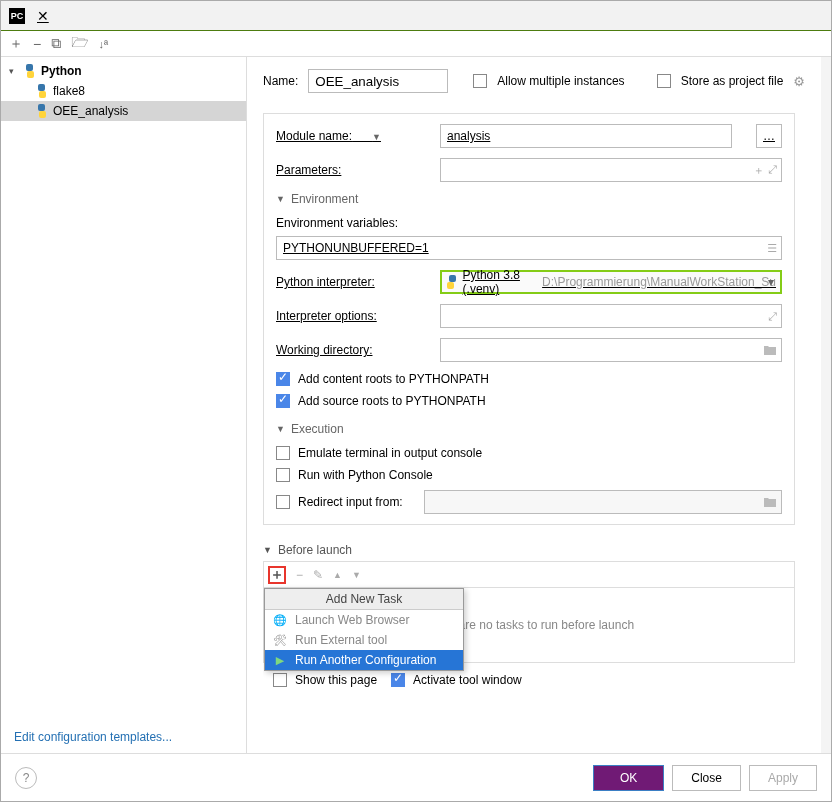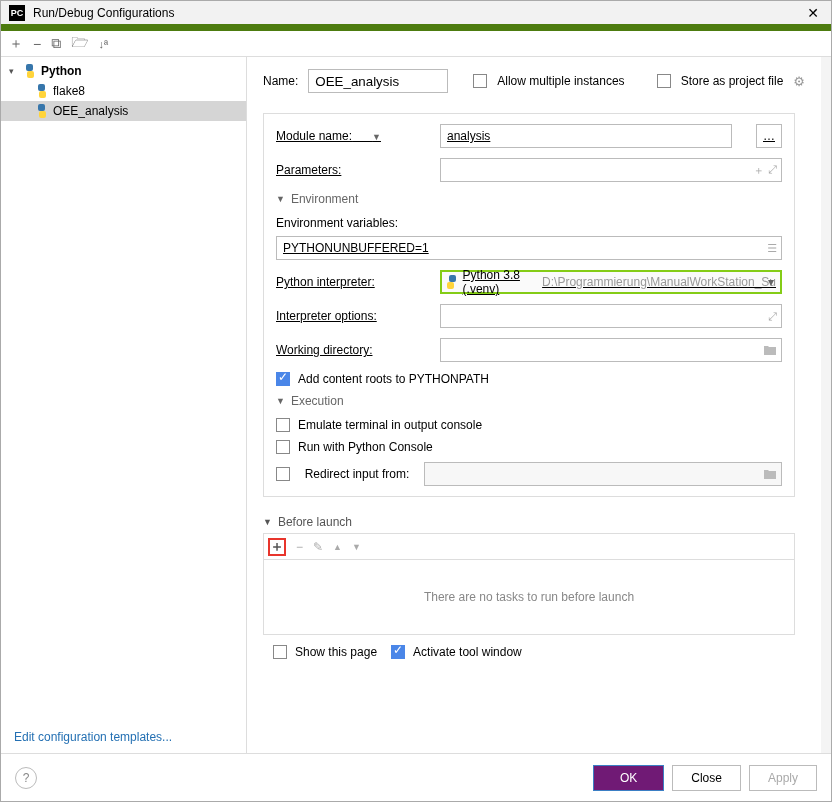--- a/index.html
+++ b/index.html
@@ -1,18 +1,18 @@
 <!DOCTYPE html>
 <html><head>
 <meta charset="utf-8">
 <style>
 * { box-sizing: border-box; margin: 0; padding: 0; font-family: "Segoe UI", Arial, sans-serif; }
 body { background: #fff; font-size: 12px; color: #000; }
 .window { width: 832px; height: 802px; border: 1px solid #aaa; display: flex; flex-direction: column; }
-.titlebar { height: 30px; background: #f2f2f2; display: flex; align-items: center; padding: 0 8px; border-bottom: 7px solid #4d7c0f; }
+.titlebar { height: 30px; background: #f2f2f2; display: flex; align-items: center; padding: 0 8px; border-bottom: 1px solid #4d7c0f; text-decoration: underline; }
 .titlebar-icon { width: 16px; height: 16px; background: #000; color: #fff; font-size: 9px; font-weight: bold; display: flex; align-items: center; justify-content: center; margin-right: 8px; }
 .titlebar-title { flex: 1; }
 .close-x { font-size: 14px; cursor: pointer; padding: 0 4px; }
 .toolbar { height: 26px; display: flex; align-items: center; padding: 0 8px; gap: 10px; border-bottom: 1px solid #ddd; color: #666; }
 .toolbar span { cursor: pointer; font-size: 14px; }
 .body { flex: 1; display: flex; overflow: hidden; }
 .sidebar { width: 246px; border-right: 1px solid #ddd; padding-top: 4px; }
 .tree-item { display: flex; align-items: center; height: 20px; padding-left: 8px; gap: 4px; }
 .tree-item.child { padding-left: 34px; }
 .tree-item.selected { background: #d5d5d5; }
@@ -33,21 +33,21 @@
 .tab.active { color: #2470b3; border-bottom: 2px solid #3b7fc4; margin-bottom: -1px; }
 .scroll-area { flex: 1; overflow-y: auto; padding-right: 10px; }
 .panel { border: 1px solid #ddd; margin-top: 10px; padding: 10px 12px; }
 .form-row { display: flex; align-items: center; margin-bottom: 10px; gap: 24px; text-decoration: underline; }
 .label-col { width: 140px; flex-shrink: 0; }
 .input { flex: 1; height: 24px; border: 1px solid #bbb; padding: 0 6px; background: #fff; display: flex; align-items: center; position: relative; }
 .input .trail { position: absolute; right: 4px; color: #aaa; font-size: 11px; display: flex; gap: 4px; }
 .btn-dots { width: 26px; height: 24px; border: 1px solid #bbb; display: flex; align-items: center; justify-content: center; cursor: pointer; }
 .section-hdr { display: flex; align-items: center; gap: 6px; color: #666; margin: 6px 0 10px 0; }
 .section-hdr .tri { font-size: 9px; }
-.chk-row { display: flex; align-items: center; gap: 8px; margin-bottom: 8px; text-align: center; }
+.chk-row { display: flex; align-items: center; gap: 8px; margin-bottom: 8px; }
 .interp { flex: 1; height: 24px; border: 2px solid #84cc16; background: #fafafa; display: flex; align-items: center; padding: 0 4px; gap: 6px; position: relative; }
 .interp .path { color: #999; }
 .interp .dd { position: absolute; right: 6px; color: #666; }
 .before-launch { margin-top: 18px; }
 .bl-hdr { display: flex; align-items: center; gap: 6px; color: #555; margin-bottom: 4px; }
 .bl-toolbar { border: 1px solid #ddd; border-bottom: none; height: 26px; display: flex; align-items: center; padding: 0 4px; gap: 10px; color: #aaa; }
 .bl-plus { width: 18px; height: 18px; border: 2px solid #e8352c; display: flex; align-items: center; justify-content: center; color: #555; font-size: 14px; font-weight: bold; cursor: pointer; }
 .bl-body { border: 1px solid #ddd; height: 76px; display: flex; align-items: center; justify-content: center; color: #888; position: relative; }
 .popup { position: absolute; top: 0; left: 0; width: 200px; background: #fff; border: 1px solid #999; box-shadow: 2px 2px 6px rgba(0,0,0,0.2); z-index: 10; }
 .popup-hdr { background: #eee; padding: 3px 8px; color: #444; border-bottom: 1px solid #ccc; text-align: center; }
@@ -66,21 +66,20 @@
 .scroll-track { width: 10px; background: #f4f4f4; }
 svg.folder { fill: #bbb; }
 </style>
 </head>
 <body>
 
 <div class="window">
 
   <div class="titlebar">
     <div class="titlebar-icon">PC</div>
-    <div class="titlebar-title">Run/Debug Configurations</div>
     <div class="close-x">✕</div>
   </div>
 
   <div class="toolbar">
     <span>＋</span>
     <span>−</span>
     <span>⧉</span>
     <span>🗁</span>
     <span style="font-size:11px">↓ª</span>
   </div>
@@ -174,20 +173,24 @@
                   <svg class="folder" width="14" height="12" viewBox="0 0 14 12">
                     <path d="M1 2h4l1 1h7v8H1z"></path>
                   </svg>
                 </span>
               </div>
           </div>
           <div class="chk-row">
               <div class="chk checked"></div>
               <span>Add content roots to PYTHONPATH</span>
             </div>
+          <div class="chk-row" style="margin-bottom:14px">
+              <div class="chk checked"></div>
+              <span>Add source roots to PYTHONPATH</span>
+            </div>
 
           <div class="section-hdr">
               <span class="tri">▼</span>
               <span>Execution</span>
             </div>
           <div class="chk-row">
               <div class="chk"></div>
               <span>Emulate terminal in output console</span>
             </div>
           <div class="chk-row">
@@ -214,20 +217,35 @@
             </div>
           <div class="bl-toolbar">
             <div class="bl-plus">＋</div>
             <span>−</span>
             <span>✎</span>
             <span style="font-size:9px">▲</span>
             <span style="font-size:9px">▼</span>
           </div>
           <div class="bl-body">
             <span>There are no tasks to run before launch</span>
+            <div class="popup">
+              <div class="popup-hdr">Add New Task</div>
+              <div class="popup-item">
+                  <span class="popup-icon">🌐</span>
+                  <span>Launch Web Browser</span>
+                </div>
+              <div class="popup-item">
+                  <span class="popup-icon">🛠</span>
+                  <span>Run External tool</span>
+                </div>
+              <div class="popup-item sel">
+                  <span class="popup-icon green-tri" style="color:#7fd87f">▶</span>
+                  <span>Run Another Configuration</span>
+                </div>
+            </div>
           </div>
           <div class="bottom-chk">
             <div class="chk"></div>
             <span>Show this page</span>
             <div class="chk checked" style="margin-left:6px"></div>
             <span>Activate tool window</span>
           </div>
         </div>
       </div>
     </div>

